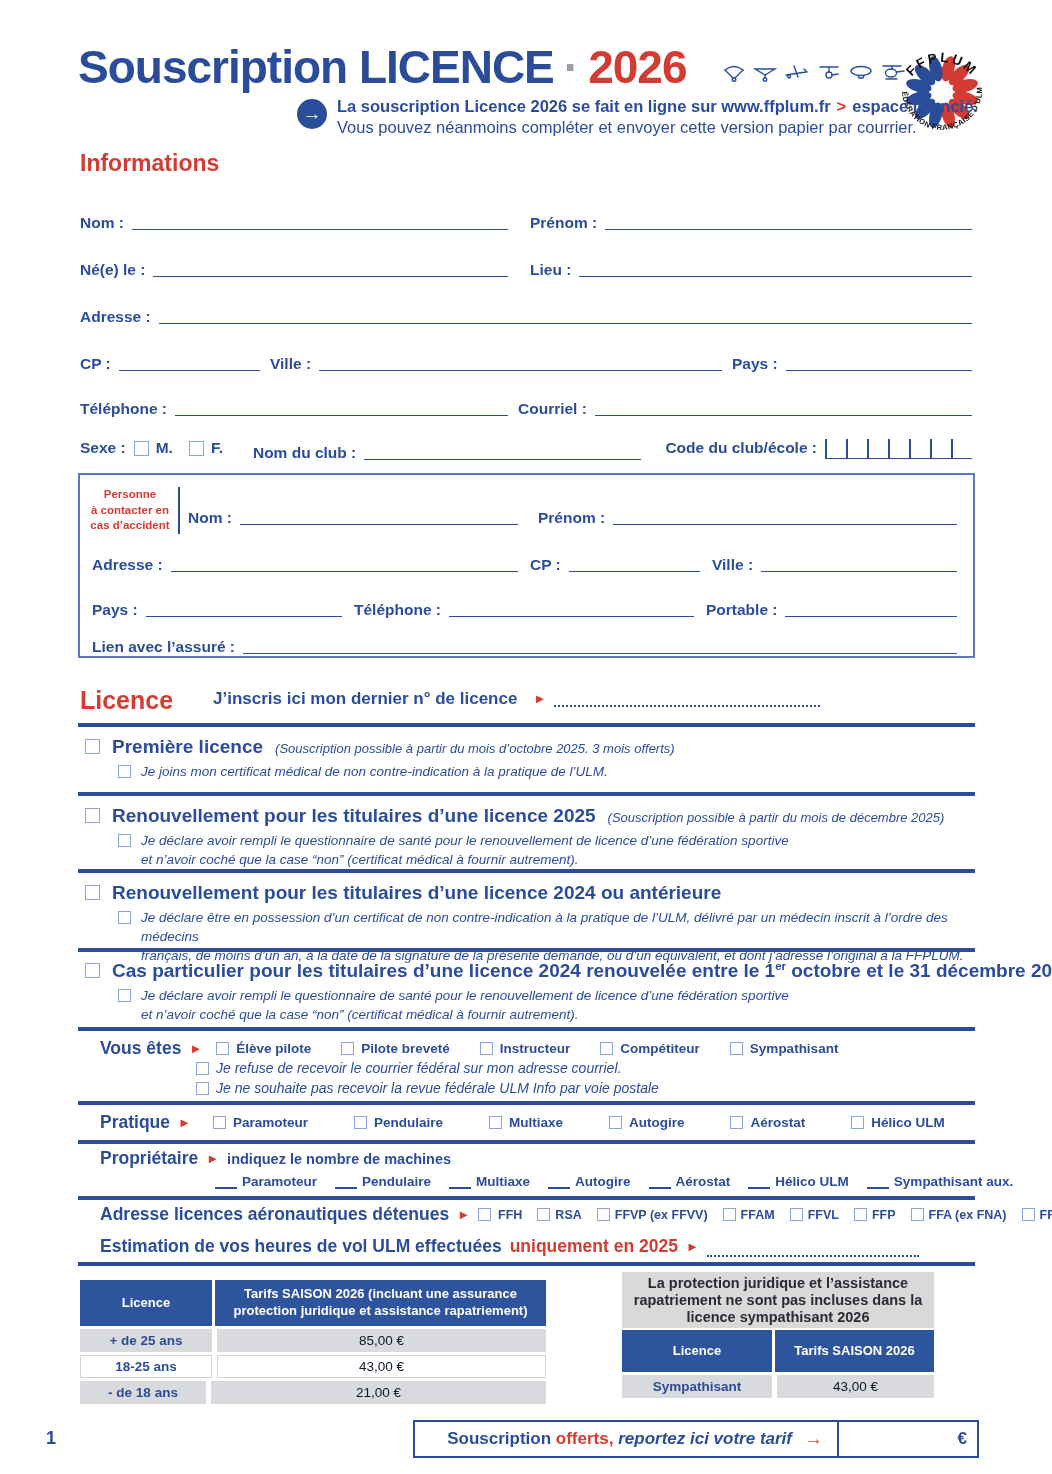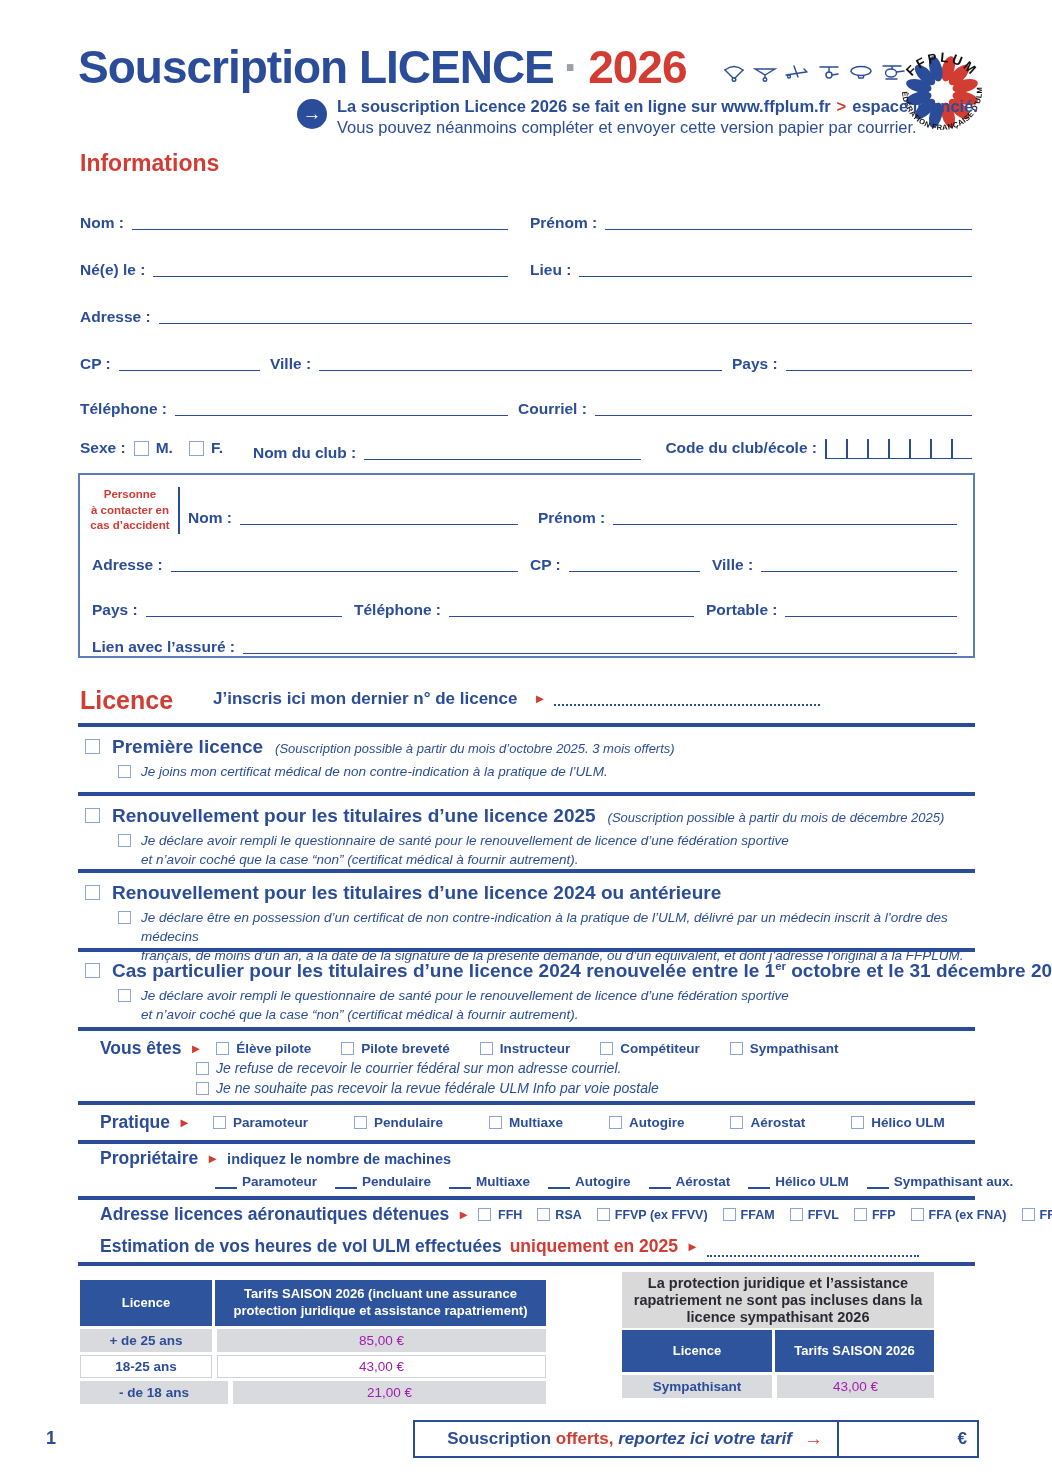--- a/index.html
+++ b/index.html
@@ -76,21 +76,21 @@
   .mch{display:inline-flex; align-items:flex-end; font-size:13.5px; font-weight:700; white-space:nowrap;}
 
   
   .tbl{position:absolute; display:flex; flex-direction:column; gap:3px;}
   .t-head{display:flex; gap:3px; background:#fff;}
   .t-head div{background:var(--hdr); color:#fff; font-weight:700; font-size:13px;
       display:flex; align-items:center; justify-content:center; text-align:center; line-height:1.3;}
   .t-row{display:flex; gap:5px; height:23px;}
   .t-row div{display:flex; align-items:center; justify-content:center; font-size:13.5px;}
   .t-row .rl{font-weight:700; color:var(--blue);}
-  .t-row .rv{color:#a21caf;}
+  .t-row .rv{color:#0f172a;}
   .gray{background:var(--gray);}
   .white{background:#fff; border:1px solid #cfd3da;}
   .note-box{left:622px; top:1272px; width:312px; background:var(--note); color:#2a2a33;
      font-weight:700; font-size:14.5px; line-height:1.16; text-align:center; padding:3px 6px;}
 
   
   .total{left:413px; top:1420px; width:566px; height:38px; border:2px solid var(--blue);
       display:flex; align-items:stretch; background:#fff;}
   .total .left{flex:1; display:flex; align-items:center; justify-content:flex-end;
       padding-right:14px; border-right:2px solid var(--blue); font-size:17px; font-weight:700; white-space:nowrap;}
@@ -310,21 +310,21 @@
     </div>
     <div class="crow" style="top:155px">
       <div class="grp" style="flex:1">
           <span class="lbl">Lien avec l’assuré :</span>
           <span class="fill"></span>
         </div>
     </div>
   </div>
 
   <div class="abs h-lic">Licence</div>
-  <div class="abs" style="left:213px; top:690px; right:232px; display:flex; align-items:flex-start">
+  <div class="abs" style="left:213px; top:690px; right:232px; display:flex; align-items:flex-end">
     <span class="lbl" style="font-size:17px">J’inscris ici mon dernier n° de licence</span>
     <span class="ptr" style="align-self:center">►</span>
     <span class="dotline" style="width:310px"></span>
   </div>
 
   <div class="hr" style="top:723px"></div>
 
   <div class="opt" style="top:736px">
     <div class="opt-title">
       <span class="cb"></span>
@@ -546,21 +546,21 @@
     </div>
     <div class="t-row">
       <div class="rl gray" style="width:132px">+ de 25 ans</div>
       <div class="rv gray" style="flex:1">85,00 €</div>
     </div>
     <div class="t-row">
       <div class="rl white" style="width:132px">18-25 ans</div>
       <div class="rv white" style="flex:1">43,00 €</div>
     </div>
     <div class="t-row">
-      <div class="rl gray" style="width:148px">- de 18 ans</div>
+      <div class="rl gray" style="width:126px">- de 18 ans</div>
       <div class="rv gray" style="flex:1">21,00 €</div>
     </div>
   </div>
 
   <div class="abs note-box">La protection juridique et l’assistance rapatriement ne sont pas incluses dans la licence sympathisant 2026</div>
 
   <div class="tbl" style="left:622px; top:1330px; width:312px">
     <div class="t-head" style="height:42px">
       <div style="width:150px">Licence</div>
       <div style="flex:1">Tarifs SAISON 2026</div>

